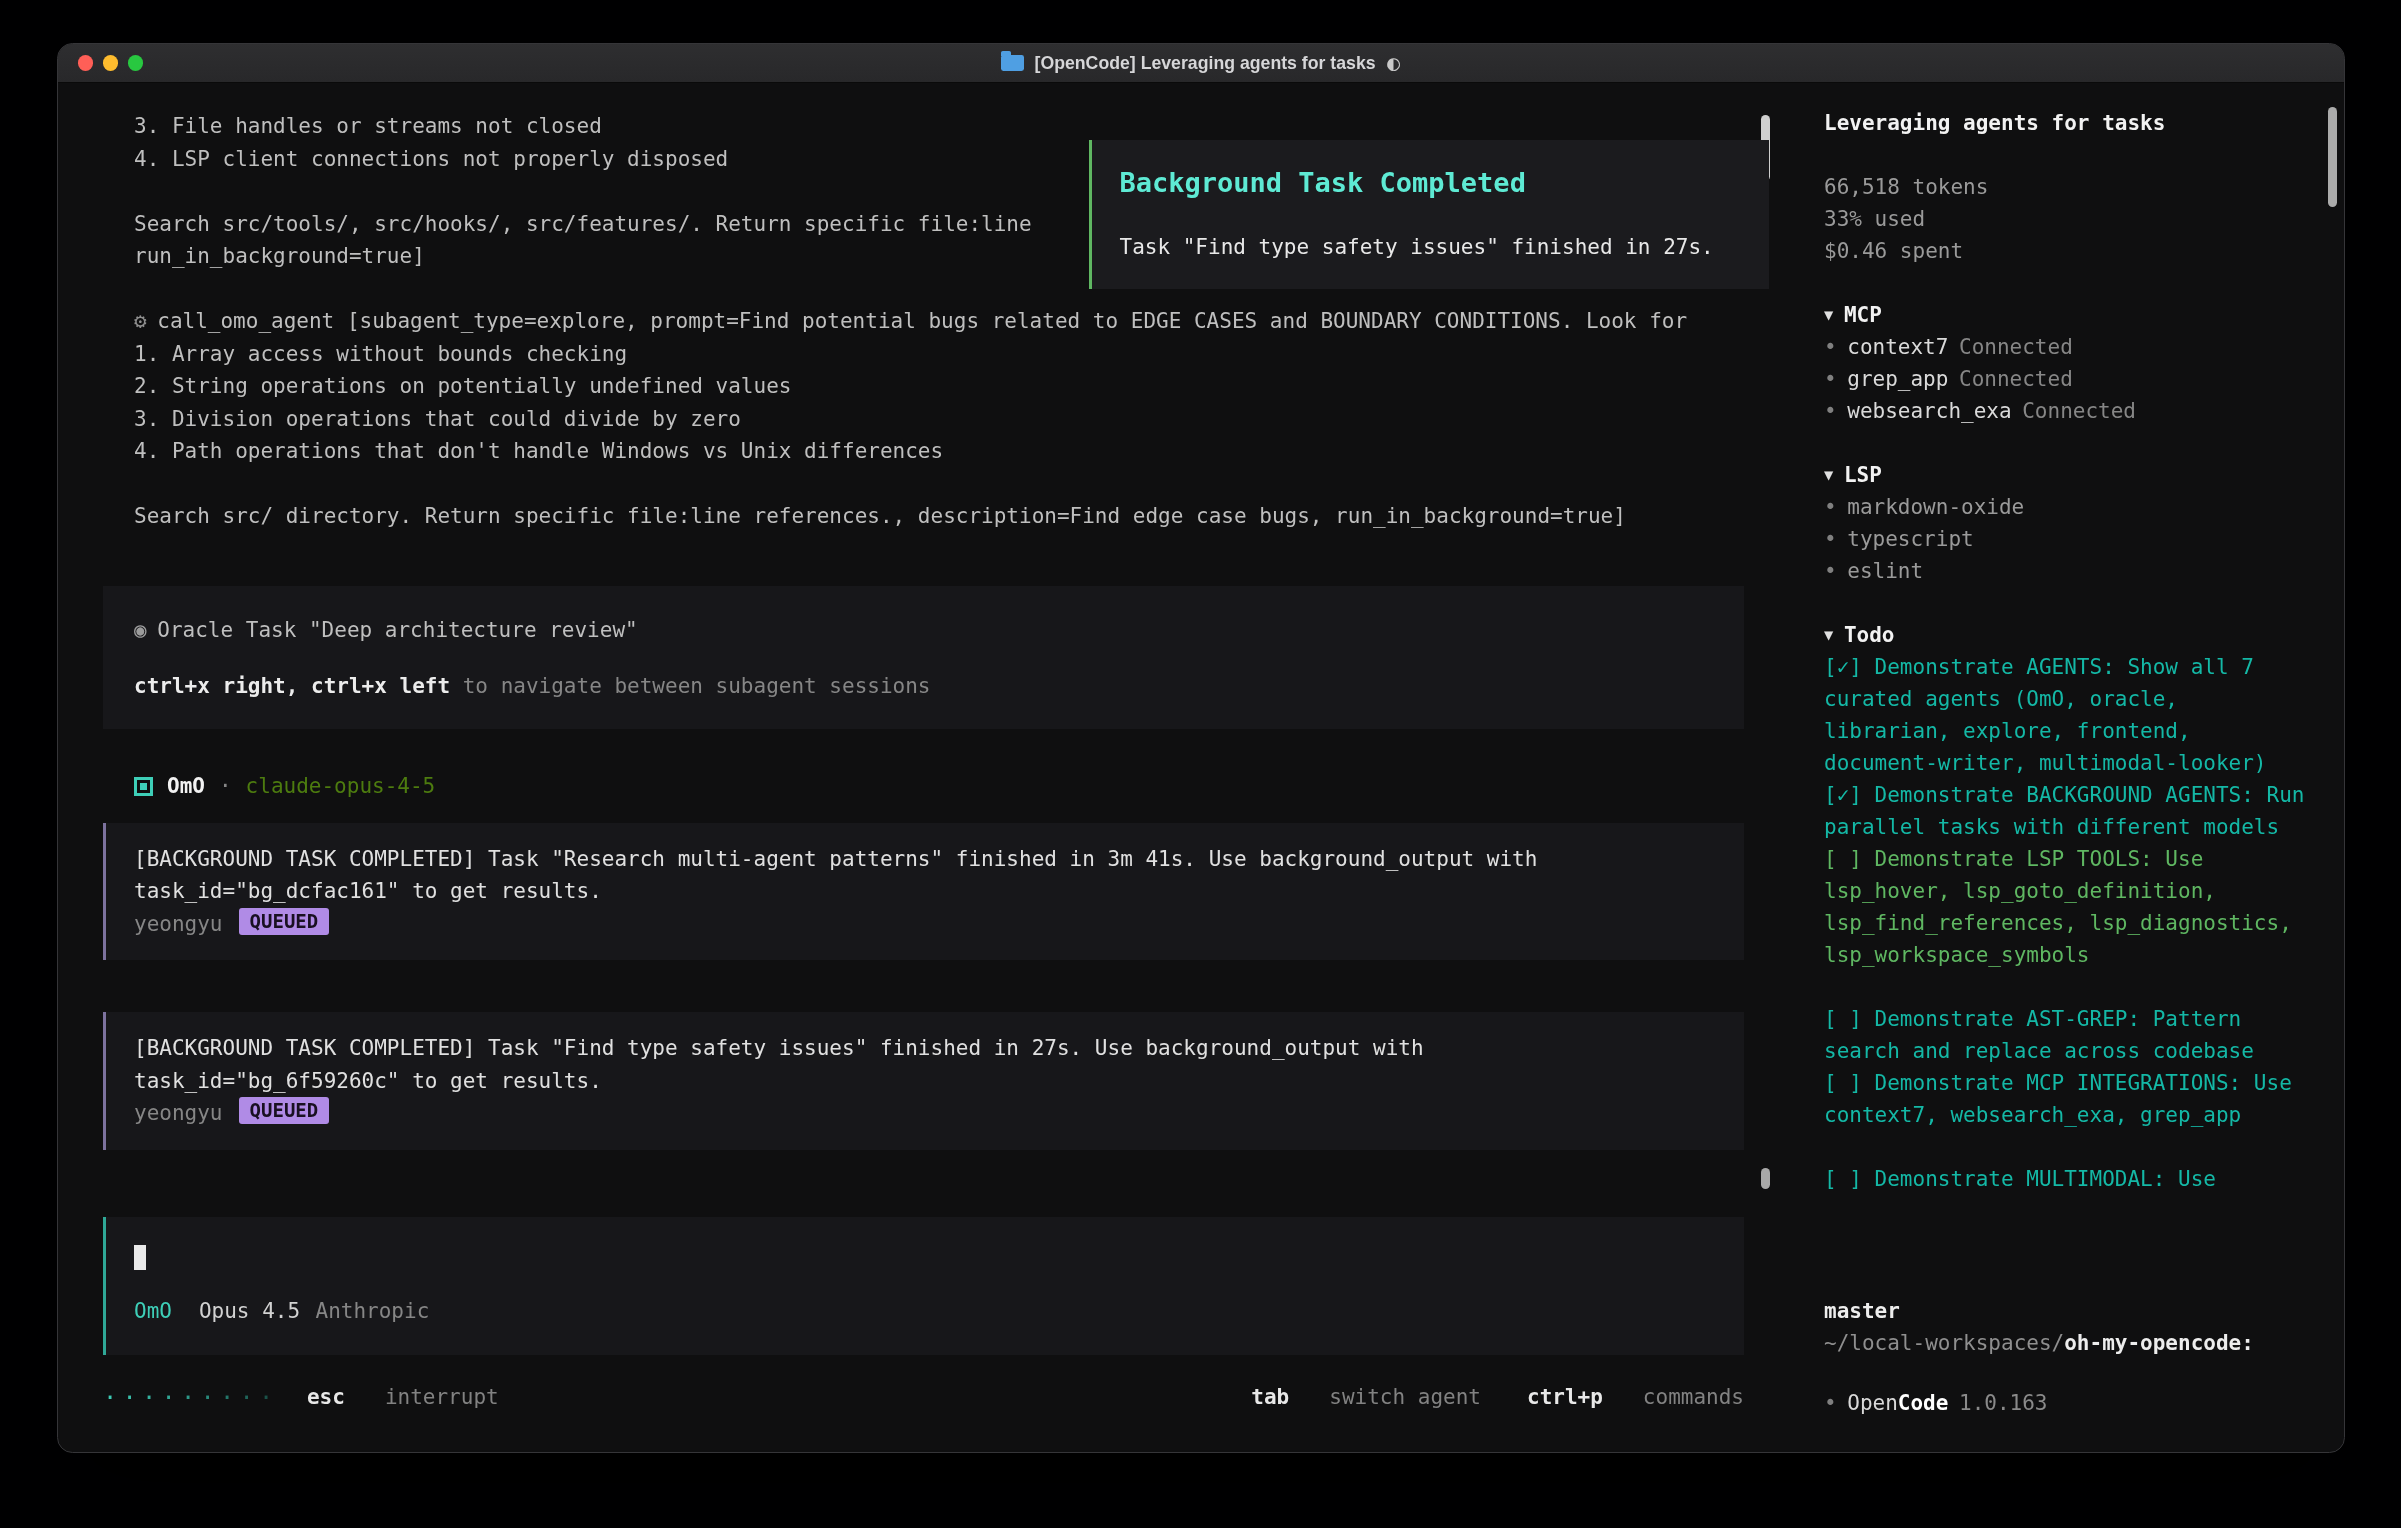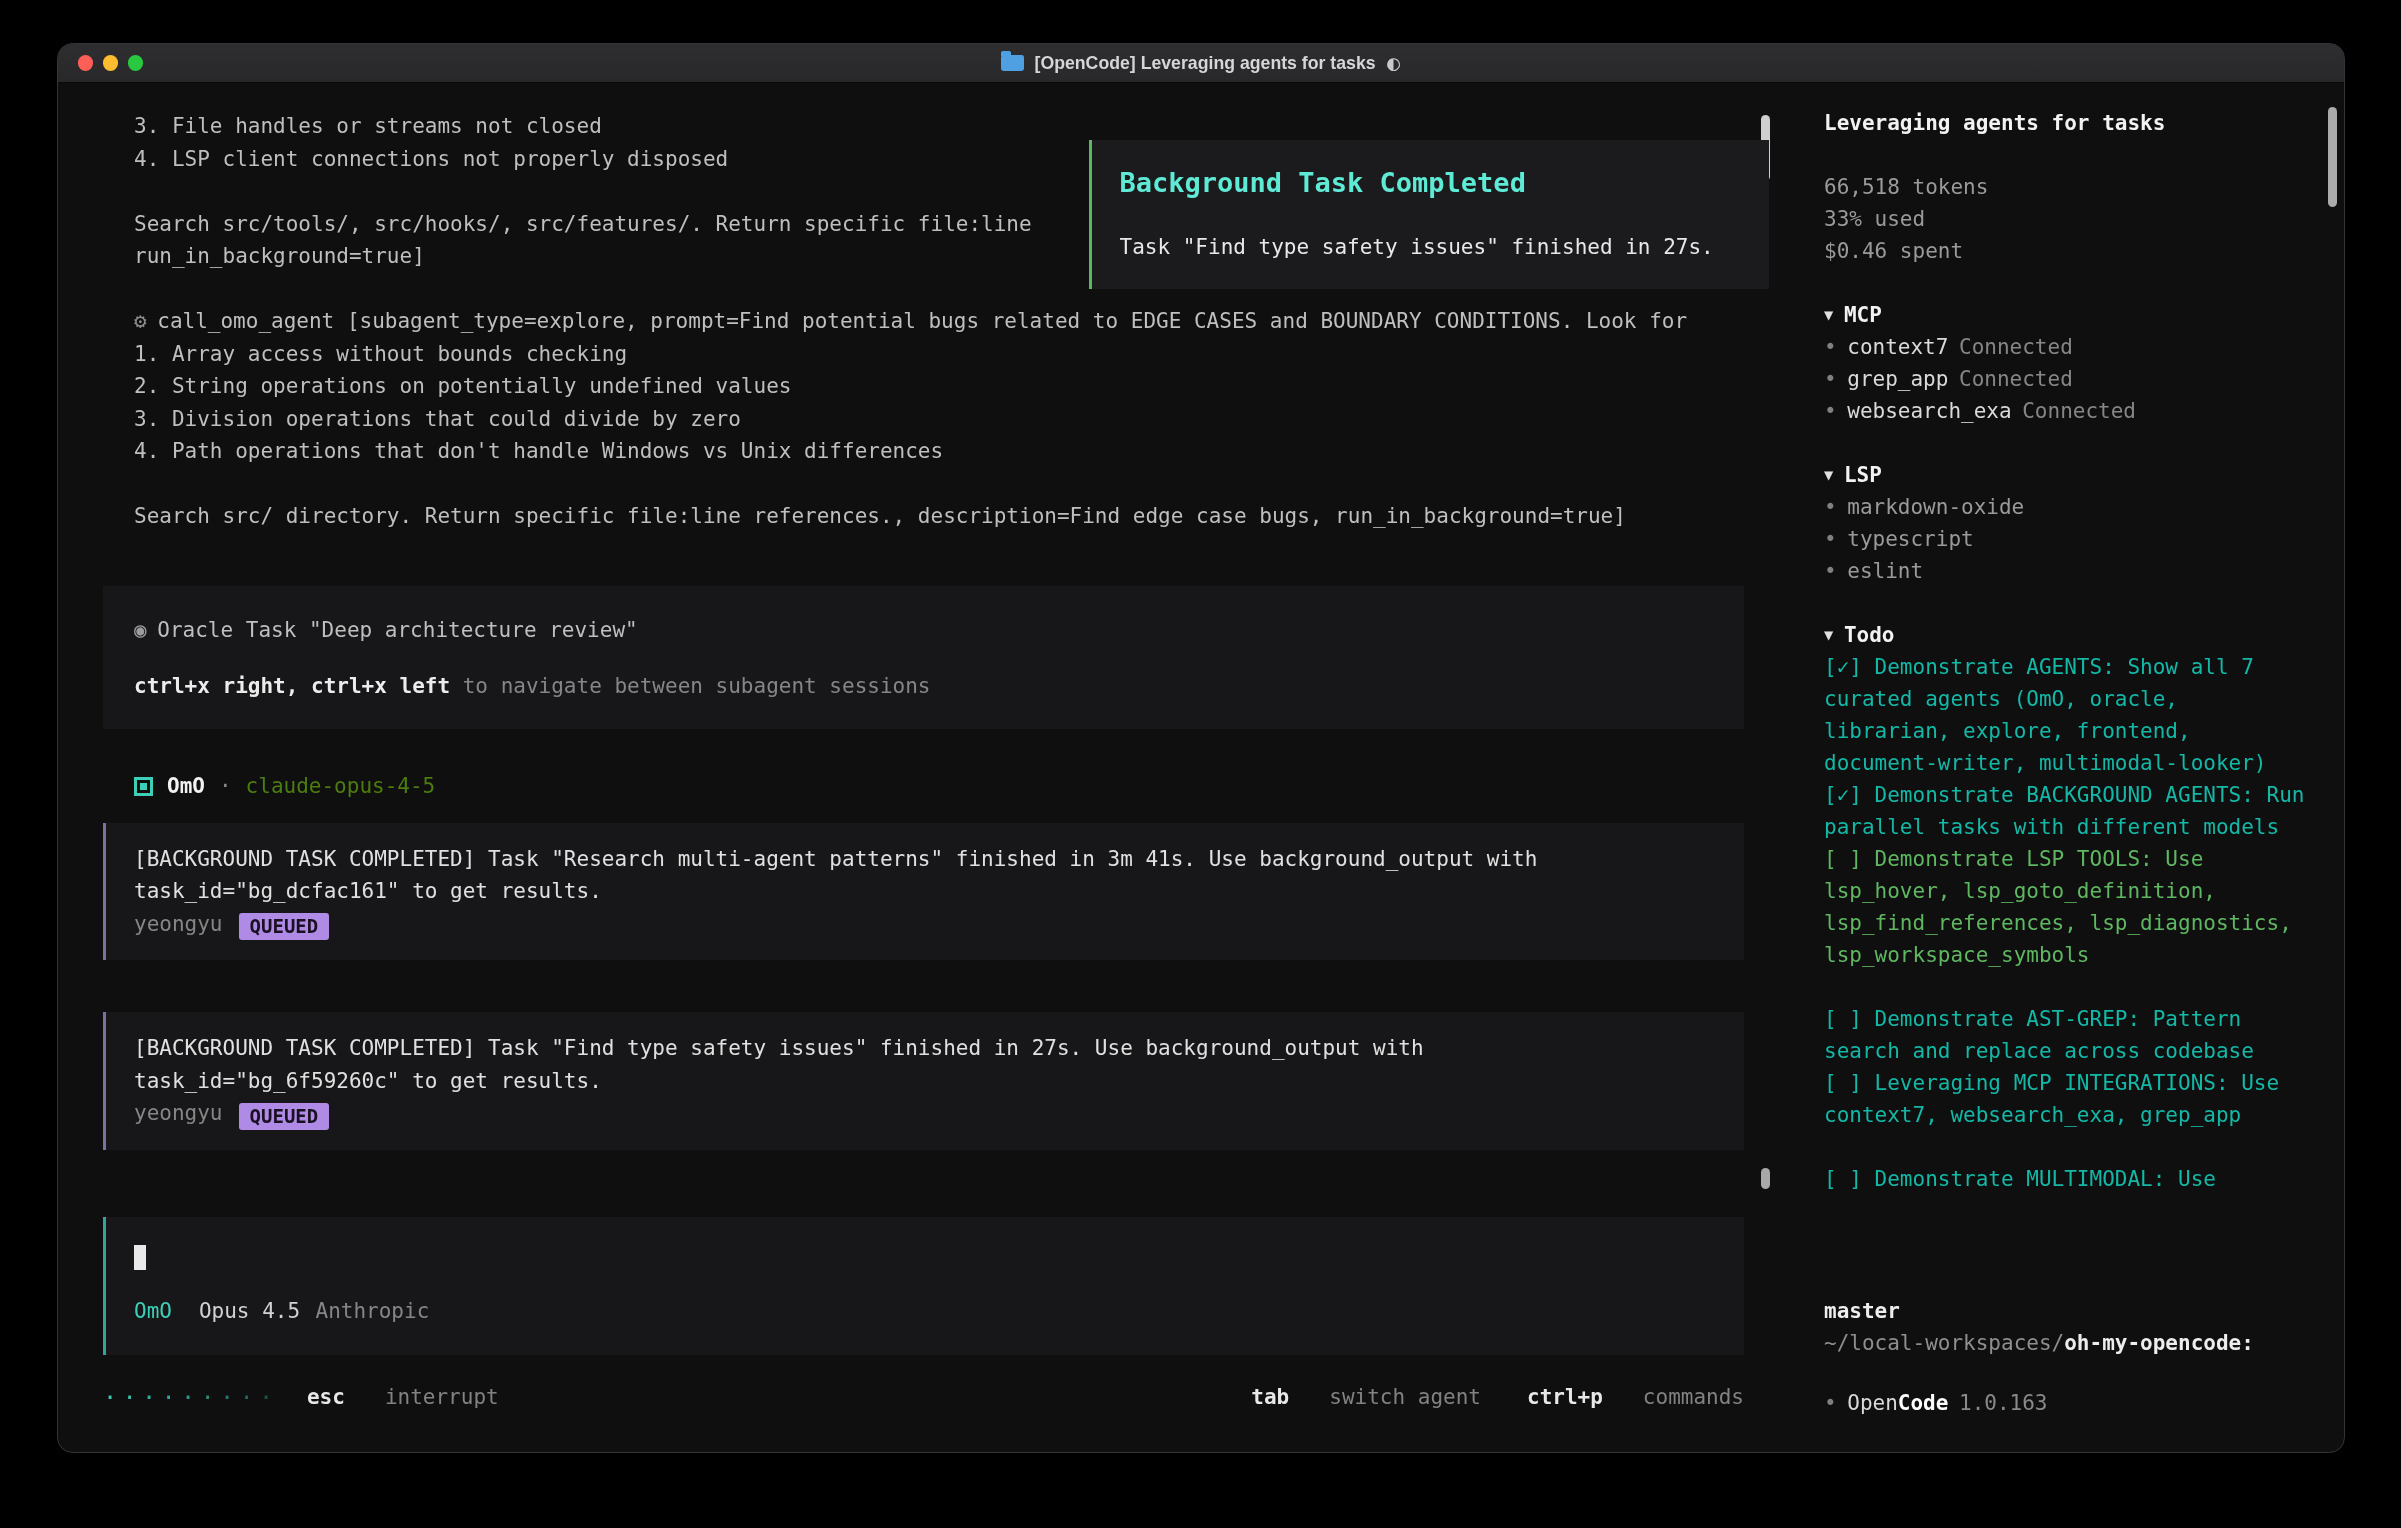--- a/index.html
+++ b/index.html
@@ -50,21 +50,21 @@
     box-shadow:inset 0 0 0 3px #0f0f10; flex:0 0 19px; }
   .agent-name { color:#f2f2f2; font-weight:bold; }
   .agent-sep { color:#868686; }
   .agent-model { color:#4d7c0f; }
 
   
   .msg { background:#17171a; border-left:3px solid #7d729e; margin-left:-31px; margin-top:20px;
     padding:20px 23.6px 20px 28px; }
   .msg + .msg { margin-top:52px; }
   .msg-text { color:#e0e0e0; }
-  .meta { display:flex; align-items:flex-end; gap:16.5px; }
+  .meta { display:flex; align-items:flex-start; gap:16.5px; }
   .meta .user { color:#868686; font-size:21px; }
   .badge { background:#b08be6; color:#191022; font-weight:bold; font-size:19px; line-height:27px;
     padding:0 10.6px; border-radius:3px; }
 
   
   .input-box { flex:0 0 138px; margin:14px 57px 0 45px; background:#17171a;
     border-left:3px solid #2fa897; padding:23.6px 23.6px 0 28px; }
   .cursor { display:inline-block; width:11.8px; height:25px; background:#e9e9e9; vertical-align:middle; }
   .model-row { display:flex; align-items:center; margin-top:22.5px; height:32.5px; font-size:21px; color:#d2d2d2; }
   .teal { color:#3ecfb8; }
@@ -268,21 +268,21 @@
               <span class="tri">▼</span>
               <span>Todo</span>
             </div>
           <div>
 
           <div class="sb-line todo-item dim">[✓] Demonstrate AGENTS: Show all 7 curated agents (OmO, oracle, librarian, explore, frontend, document-writer, multimodal-looker)</div>
               <div class="sb-line todo-item dim">[✓] Demonstrate BACKGROUND AGENTS: Run parallel tasks with different models</div>
               <div class="sb-line todo-item green">[ ] Demonstrate LSP TOOLS: Use lsp_hover, lsp_goto_definition, lsp_find_references, lsp_diagnostics, lsp_workspace_symbols</div>
               <div class="sb-line todo-item dim"></div>
               <div class="sb-line todo-item dim">[ ] Demonstrate AST-GREP: Pattern search and replace across codebase</div>
-              <div class="sb-line todo-item dim">[ ] Leveraging MCP INTEGRATIONS: Use context7, websearch_exa, grep_app</div>
+              <div class="sb-line todo-item dim">[ ] Demonstrate MCP INTEGRATIONS: Use context7, websearch_exa, grep_app</div>
               <div class="sb-line todo-item dim"></div>
               <div class="sb-line todo-item dim">[ ] Demonstrate MULTIMODAL: Use</div>
             </div>
         </section>
 
         <div class="sb-bottom">
           <div class="ws-line"><span class="ws-bold">master</span></div>
           <div class="ws-line"><span class="ws-dim">~/local-workspaces/</span><span class="ws-bold">oh-my-opencode:</span></div>
           <div class="sb-footer"><span class="bullet">•</span><span class="app-n">Open</span><span class="app-b">Code</span><span class="ver">1.0.163</span></div>
         </div>

